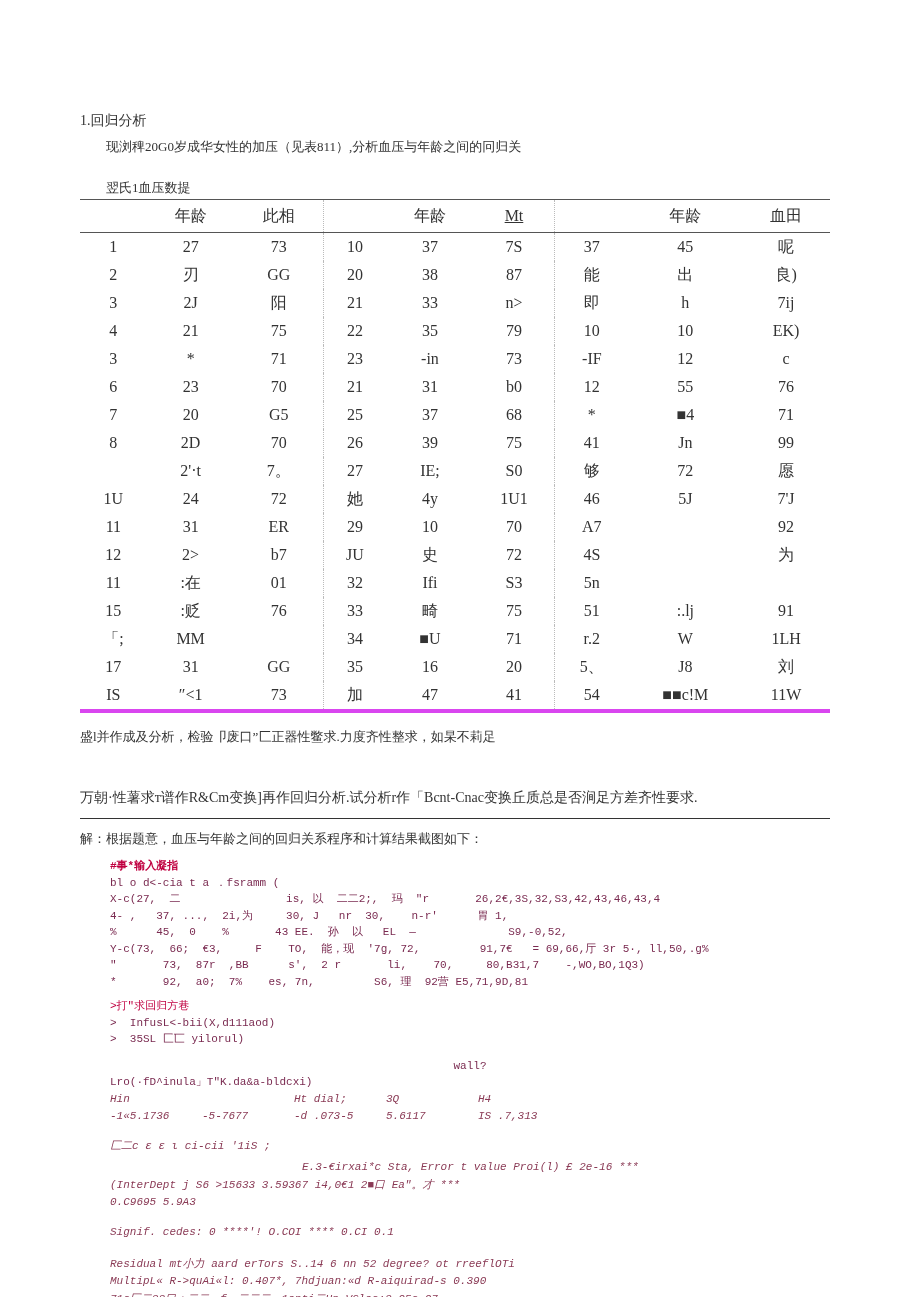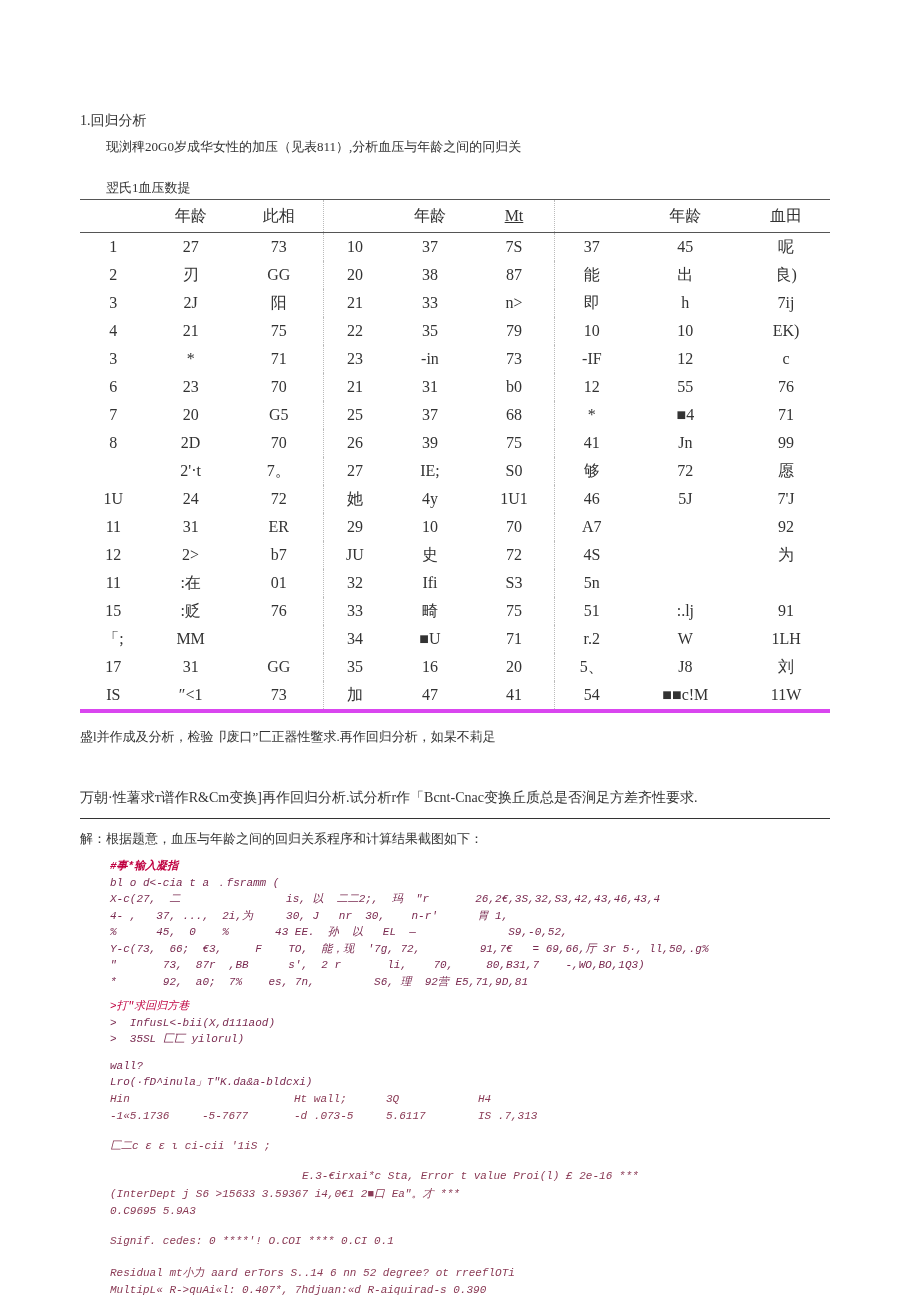--- a/index.html
+++ b/index.html
@@ -62,21 +62,21 @@
   }
 
   .code-area {
     font-family: "Courier New", monospace;
     font-size: 11px;
     color: #c00040;
     line-height: 1.5;
     margin-left: 30px;
   }
   .code-area .grey { color: #7a2a50; }
-  .code-area .line { white-space: pre; font-style: italic; }
+  .code-area .line { white-space: pre; }
 
   .result-area {
     font-family: "Courier New", monospace;
     font-size: 11px;
     color: #8a3a55;
     line-height: 1.6;
     margin-left: 30px;
     font-style: italic;
   }
   .result-area .row { display: flex; gap: 12px; }
@@ -289,61 +289,61 @@
           <td class="sep-col">加</td>
           <td>47</td>
           <td>41</td>
           <td class="sep-col">54</td>
           <td>■■c!M</td>
           <td>11W</td>
         </tr>
       </tbody>
   </table>
 
-  <div class="para">盛l并作成及分析，检验卩废口”匚正器性鳖求.再作回归分析，如杲不莉足</div>
+  <div class="para">盛l并作成及分析，检验卩废口”匚正器性鳖求.力度齐性整求，如杲不莉足</div>
   <div class="gap"></div>
   <div class="para" style="font-size:14px;">万朝·性薯求т谱作R&amp;Cm变换]再作回归分析.试分析r作「Bcnt-Cnac变换丘质总是否涧足方差齐性要求.</div>
   <div class="hline"></div>
 
   <div class="para">解：根据题意，血压与年龄之间的回归关系程序和计算结果截图如下：</div>
 
   <div class="code-area">
     <div class="line" style="font-weight:bold;">#事*输入凝指</div>
     <div class="line grey">bl o d&lt;-cia t a ．fsramm (</div>
     <div class="line grey">X-c(27,  二                is, 以  二二2;,  玛  "r       26,2€,3S,32,S3,42,43,46,43,4</div>
     <div class="line grey">4- ,   37, ...,  2i,为     30, J   nr  30,    n-r'      胃 1,</div>
     <div class="line grey">%      45,  0    %       43 EE.  孙  以   EL  —              S9,-0,52,</div>
     <div class="line grey">Y-c(73,  66;  €3,     F    TO,  能，现  '7g, 72,         91,7€   = 69,66,厅 3r 5·, ll,50,.g%</div>
     <div class="line grey">"       73,  87r  ,BB      s',  2 r       li,    70,     80,B31,7    -,WO,BO,1Q3)</div>
     <div class="line grey">*       92,  a0;  7%    es, 7n,         S6, 理  92营 E5,71,9D,81</div>
     <div class="line" style="margin-top:8px;">&gt;打"求回归方巷</div>
     <div class="line grey">&gt;  InfusL&lt;-bii(X,d111aod)</div>
     <div class="line grey">&gt;  35SL 匚匸 yilorul)</div>
-    <div class="line grey" style="margin-top:10px;">wall?</div>
+    <div class="line grey" style="margin-top:10px;text-align:center;">wall?</div>
     <div class="line grey">Lro(·fD^inula」T"K.da&amp;a-bldcxi)</div>
   </div>
 
   <div class="result-area">
     <div class="row">
       <div class="cell">Hin</div>
       <div class="cell"></div>
-      <div class="cell">Ht wall;</div>
+      <div class="cell">Ht dial;</div>
       <div class="cell">3Q</div>
       <div class="cell">H4</div>
     </div>
     <div class="row">
       <div class="cell">-1«5.1736</div>
       <div class="cell">-5-7677</div>
       <div class="cell">-d .073-5</div>
       <div class="cell">5.6117</div>
       <div class="cell">IS .7,313</div>
     </div>
 
     <div class="line" style="margin-top:12px;">匚二ϲ ε ε ι ci-cii '1iS ;</div>
-    <div class="row" style="margin-top:13px;">
+    <div class="row" style="margin-top:4px;">
       <div style="width:180px;"></div>
       <div>E.3-€irxai*c Sta, Error t value  Proi(l) £ 2e-16 ***</div>
     </div>
     <div class="line">(InterDept j S6 &gt;15633         3.59367 i4,0€1    2■口 Ea"。才  ***</div>
     <div class="line">                               0.C9695    5.9A3</div>
 
     <div class="line" style="margin-top:12px;">Signif. cedes: 0 ****'! O.COI **** 0.CI                            0.1</div>
 
     <div class="line" style="margin-top:14px;">Residual mt小力 aard erTors S..14 6 nn 52 degree? ot rreeflOTi</div>
     <div class="line">MultipL« R-&gt;quAi«l: 0.407*,       7hdjuan:«d R-aiquirad-s 0.390</div>

